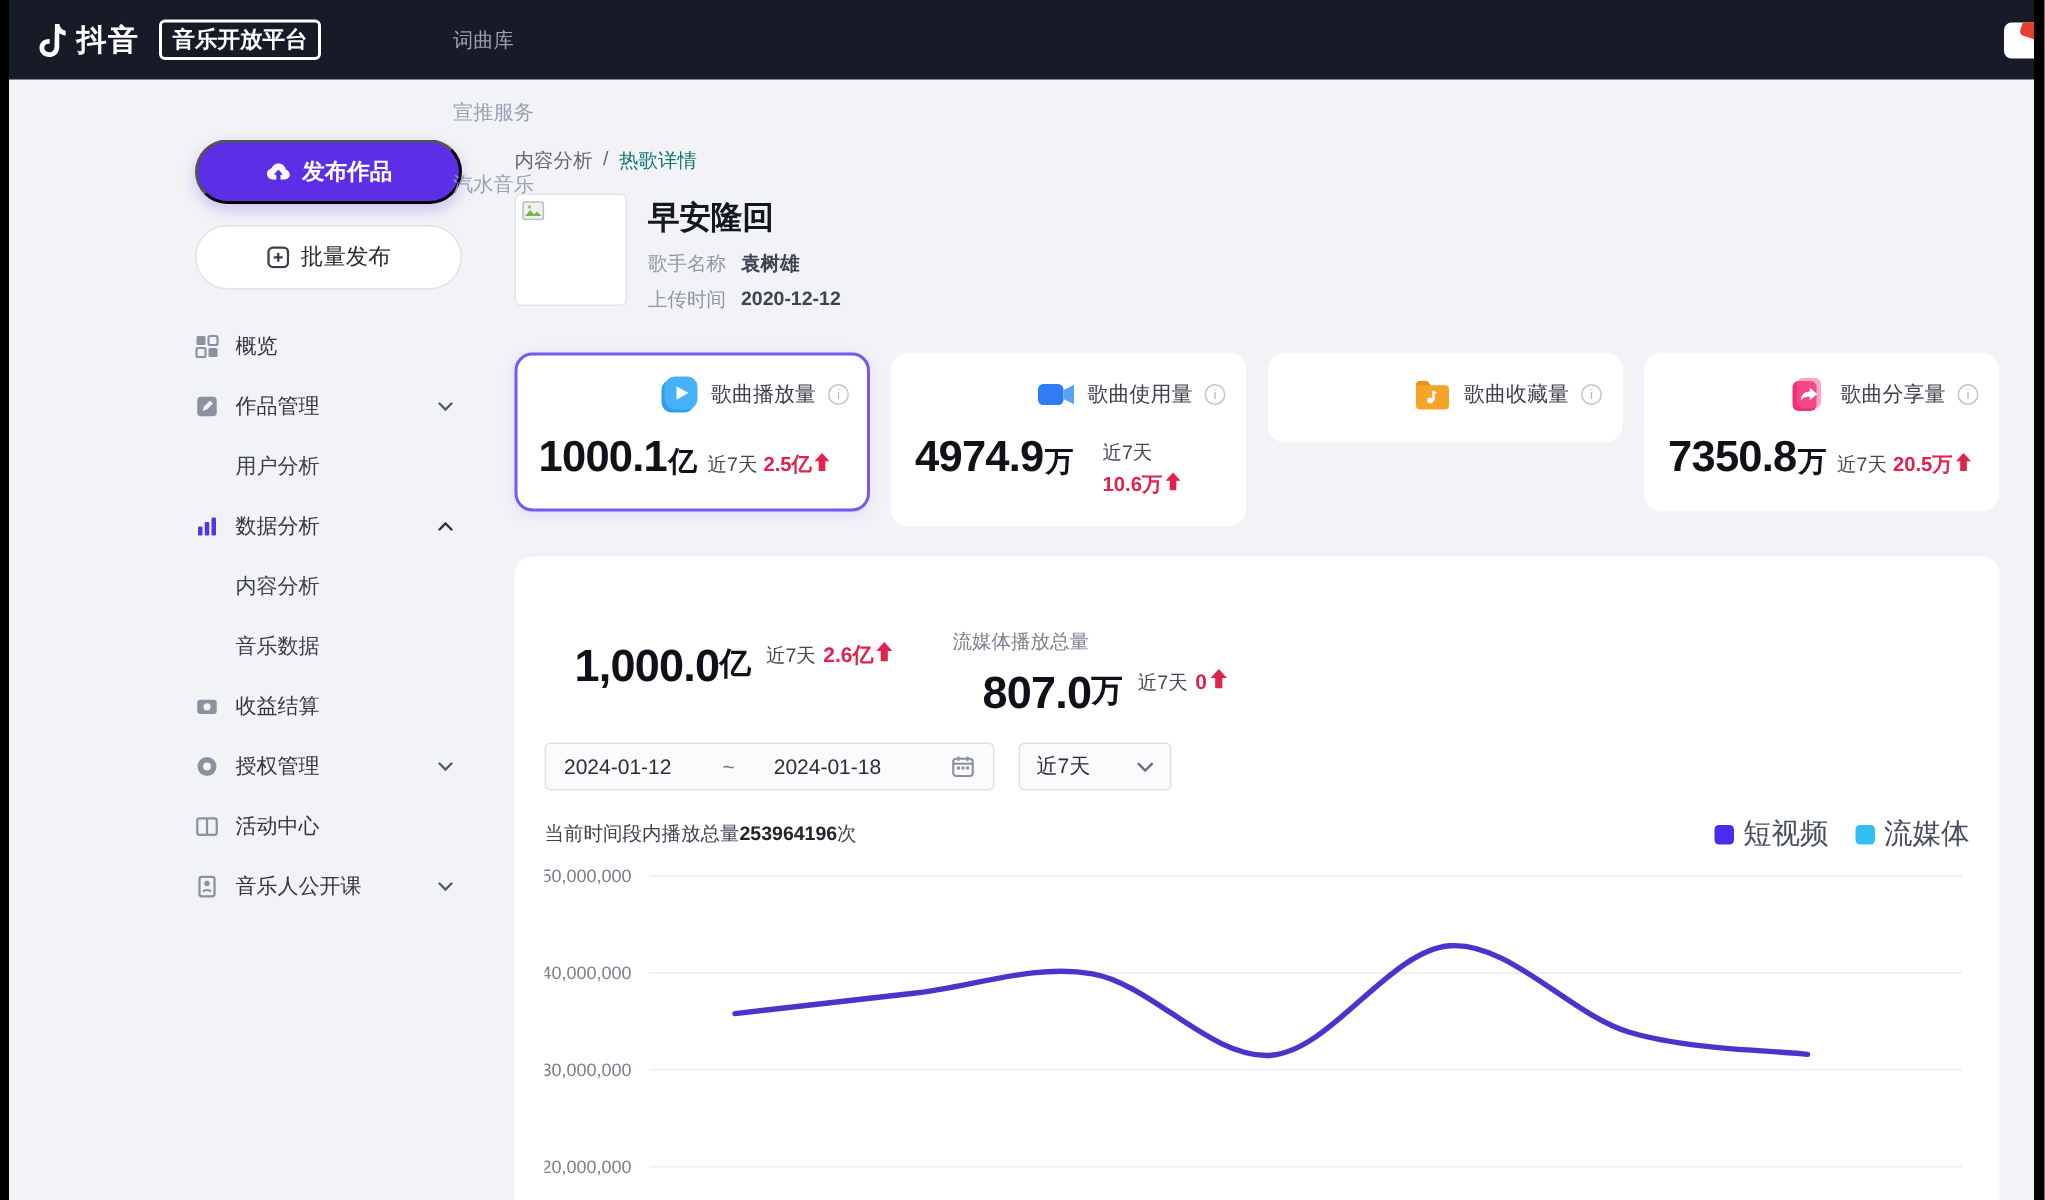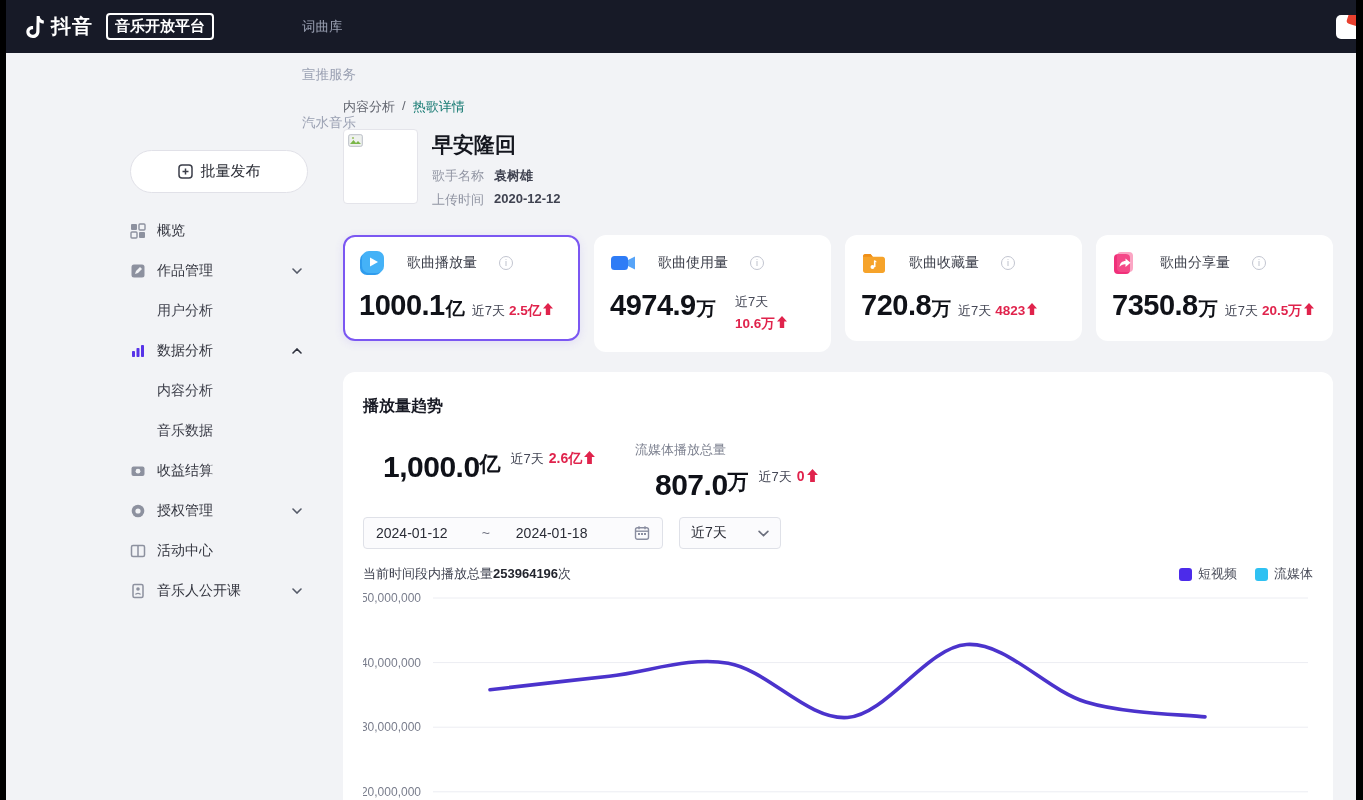--- a/index.html
+++ b/index.html
@@ -39,21 +39,21 @@
   .avatar { width:75px; height:75px; background:#fff; border:1px solid #e4e4ea; border-radius:4px; position:relative; }
   .avatar svg { position:absolute; left:4px; top:4px; }
   .song-info .title { font-size:21px; font-weight:bold; color:#15171f; margin-top:2px; }
   .song-info .meta { margin-top:8px; font-size:13px; color:#9195a3; display:flex; gap:10px; }
   .song-info .meta b { color:#3f4250; font-weight:bold; }
 
   
   .stats-row { margin-top:26px; display:flex; gap:14px; align-items:flex-start; }
   .stat-card { flex:1; background:#fff; border:2px solid transparent; border-radius:12px; padding:13px 12px 17px 14px; cursor:pointer; }
   .stat-card.selected { border-color:#7b57f2; box-shadow:0 2px 10px rgba(110,70,240,.12); }
-  .sc-head { display:flex; align-items:center; gap:22px; }
+  .sc-head { display:flex; align-items:center; gap:8px;justify-content:flex-end; }
   .sc-label { font-size:14px; color:#3b3e49; }
   .info-i { width:14px; height:14px; border:1px solid #c2c5d0; border-radius:50%; color:#b4b8c5; font-size:9px; line-height:12px; text-align:center; font-style:normal; cursor:pointer; }
   .sc-valrow { margin-top:13px; display:flex; align-items:baseline; white-space:nowrap; }
   .sc-num { font-size:29px; font-weight:800; color:#101218; letter-spacing:-0.5px; }
   .sc-unit { font-size:19px; font-weight:800; color:#101218; margin-left:1px; }
   .sc-period { font-size:13px; color:#454856; margin-left:7px; }
   .sc-chg { font-size:13.5px; font-weight:bold; color:#e0234c; margin-left:4px; }
   .up-arrow { display:inline-block; margin-left:2px; }
   .stat-card.wrap .sc-valrow { white-space:normal; align-items:flex-start; }
   .stat-card.wrap .vblock { display:block; width:118px; }
@@ -75,21 +75,21 @@
   .filters { margin-top:15px; display:flex; gap:16px;align-items:center; }
   .datebox { width:300px; height:32px; border:1px solid #dfe1e8; background:#fbfbfd; border-radius:4px; display:flex; align-items:center; padding:0 12px; font-size:14px; color:#2a2c36; cursor:pointer; }
   .datebox .sep { margin:0 26px 0 34px; color:#6f7280; }
   .datebox .cal { margin-left:auto; display:flex; }
   .rangebox { width:102px; height:32px; border:1px solid #dfe1e8; background:#fbfbfd; border-radius:4px; display:flex; align-items:center; padding:0 11px; font-size:14px; color:#2a2c36; cursor:pointer; }
   .rangebox .chev { margin-left:auto; display:flex; }
   .summary-row { margin-top:16px; display:flex; justify-content:space-between; align-items:center; }
   .summary { font-size:13px; color:#3f4250; }
   .summary b { font-weight:800; color:#23252e; }
   .legend { display:flex; gap:18px; align-items:center; }
-  .legend-item { display:flex; gap:6px; align-items:center; font-size:13px; color:#4a4d5a; cursor:pointer; }
+  .legend-item { display:flex; gap:6px; align-items:center; font-size:19px; color:#4a4d5a; cursor:pointer; }
   .swatch { width:13px; height:13px; border-radius:3px; display:inline-block; }
   .chart-svg { display:block; margin-top:7px; }
 </style>
 </head>
 <body>
 
 <div class="frame">
 
   <header class="topnav">
     <div class="logo-group">
@@ -104,20 +104,26 @@
       <span class="nav-item active">我的音乐</span>
       <span class="nav-item">词曲库</span>
       <span class="nav-item">宣推服务</span>
       <span class="nav-item">汽水音乐</span>
     </nav>
     <span class="corner-icon">
         <i></i>
       </span>
   </header>
 
+  <button class="btn btn-publish">
+    <svg width="17" height="14" viewBox="0 0 17 14">
+        <path d="M13.6 5.1C13.2 2.8 11.2 1 8.7 1 6.6 1 4.8 2.3 4.1 4.2 2.3 4.5 1 6 1 7.9c0 2.1 1.7 3.8 3.8 3.8h2.4V8.5H5.5L8.6 5l3.1 3.5h-1.7v3.2h2.9c1.8 0 3.3-1.5 3.3-3.3 0-1.7-1.2-3-2.6-3.3z" fill="#fff"></path>
+      </svg>
+    <span>发布作品</span>
+  </button>
   <button class="btn btn-batch">
     <svg width="15" height="15" viewBox="0 0 15 15">
         <rect x="1" y="1" width="13" height="13" rx="3" fill="none" stroke="#3b3e49" stroke-width="1.5"></rect>
         <path d="M7.5 4.5v6M4.5 7.5h6" stroke="#3b3e49" stroke-width="1.5"></path>
       </svg>
     <span>批量发布</span>
   </button>
 
   <nav class="menu">
     <div class="menu-item">
@@ -292,26 +298,20 @@
           <svg width="26" height="26" viewBox="0 0 26 26">
               <path d="M2 6.5c0-1.4 1.1-2.5 2.5-2.5h5l2.3 2.8h9.7c1.4 0 2.5 1.1 2.5 2.5v11.2c0 1.4-1.1 2.5-2.5 2.5h-17C3.1 23 2 21.9 2 20.5z" fill="#f6a32a"></path>
               <path d="M2 6.5C2 5.1 3.1 4 4.5 4h5l2.3 2.8H2z" fill="#ef8f18"></path>
               <circle cx="11.5" cy="17" r="2" fill="#fff"></circle>
               <rect x="12.9" y="10.5" width="1.6" height="6.5" fill="#fff"></rect>
               <path d="M13 10.5c1.5 0 2.5.8 3 2-1-.5-2-.5-3-.3z" fill="#fff"></path>
             </svg>
           <span class="sc-label">歌曲收藏量</span>
           <i class="info-i">i</i>
         </div>
-        <div class="sc-valrow">
-          <span class="vblock"><span class="sc-num">720.8</span><span class="sc-unit">万</span></span>
-          <span class="cblock"><span class="sc-period">近7天</span><span class="sc-chg">4823</span><span class="up-arrow"><svg width="10" height="12" viewBox="0 0 10 12">
-                  <path d="M5 0l5 5.5H7.2V12H2.8V5.5H0z" fill="#e0234c"></path>
-                </svg></span></span>
-        </div>
       </div>
 
       <div class="stat-card">
         <div class="sc-head">
           <svg width="26" height="26" viewBox="0 0 26 26">
               <rect x="2" y="4" width="16" height="20" rx="4" fill="#f0307a"></rect>
               <rect x="5" y="2" width="16" height="20" rx="4" fill="#f85c94" opacity="0.55"></rect>
               <path d="M7.5 17c.3-4 2.8-6 6-6V8.5l5 4.2-5 4.2v-2.6c-2.4-.2-4.4.6-6 2.7z" fill="#fff"></path>
             </svg>
           <span class="sc-label">歌曲分享量</span>
@@ -320,21 +320,20 @@
         <div class="sc-valrow">
           <span class="vblock"><span class="sc-num">7350.8</span><span class="sc-unit">万</span></span>
           <span class="cblock"><span class="sc-period">近7天</span><span class="sc-chg">20.5万</span><span class="up-arrow"><svg width="10" height="12" viewBox="0 0 10 12">
                   <path d="M5 0l5 5.5H7.2V12H2.8V5.5H0z" fill="#e0234c"></path>
                 </svg></span></span>
         </div>
       </div>
     </div>
 
     <section class="trend-card">
-      <div class="trend-title">播放量趋势</div>
 
       <div class="metrics">
         <div class="metric">
           <div class="m-valrow">
             <span class="m-num">1,000.0</span>
             <span class="m-unit">亿</span>
             <span class="m-period">近7天</span>
             <span class="m-chg">2.6亿</span>
             <span class="up-arrow"><svg width="11" height="13" viewBox="0 0 10 12">
                   <path d="M5 0l5 5.5H7.2V12H2.8V5.5H0z" fill="#e0234c"></path>

